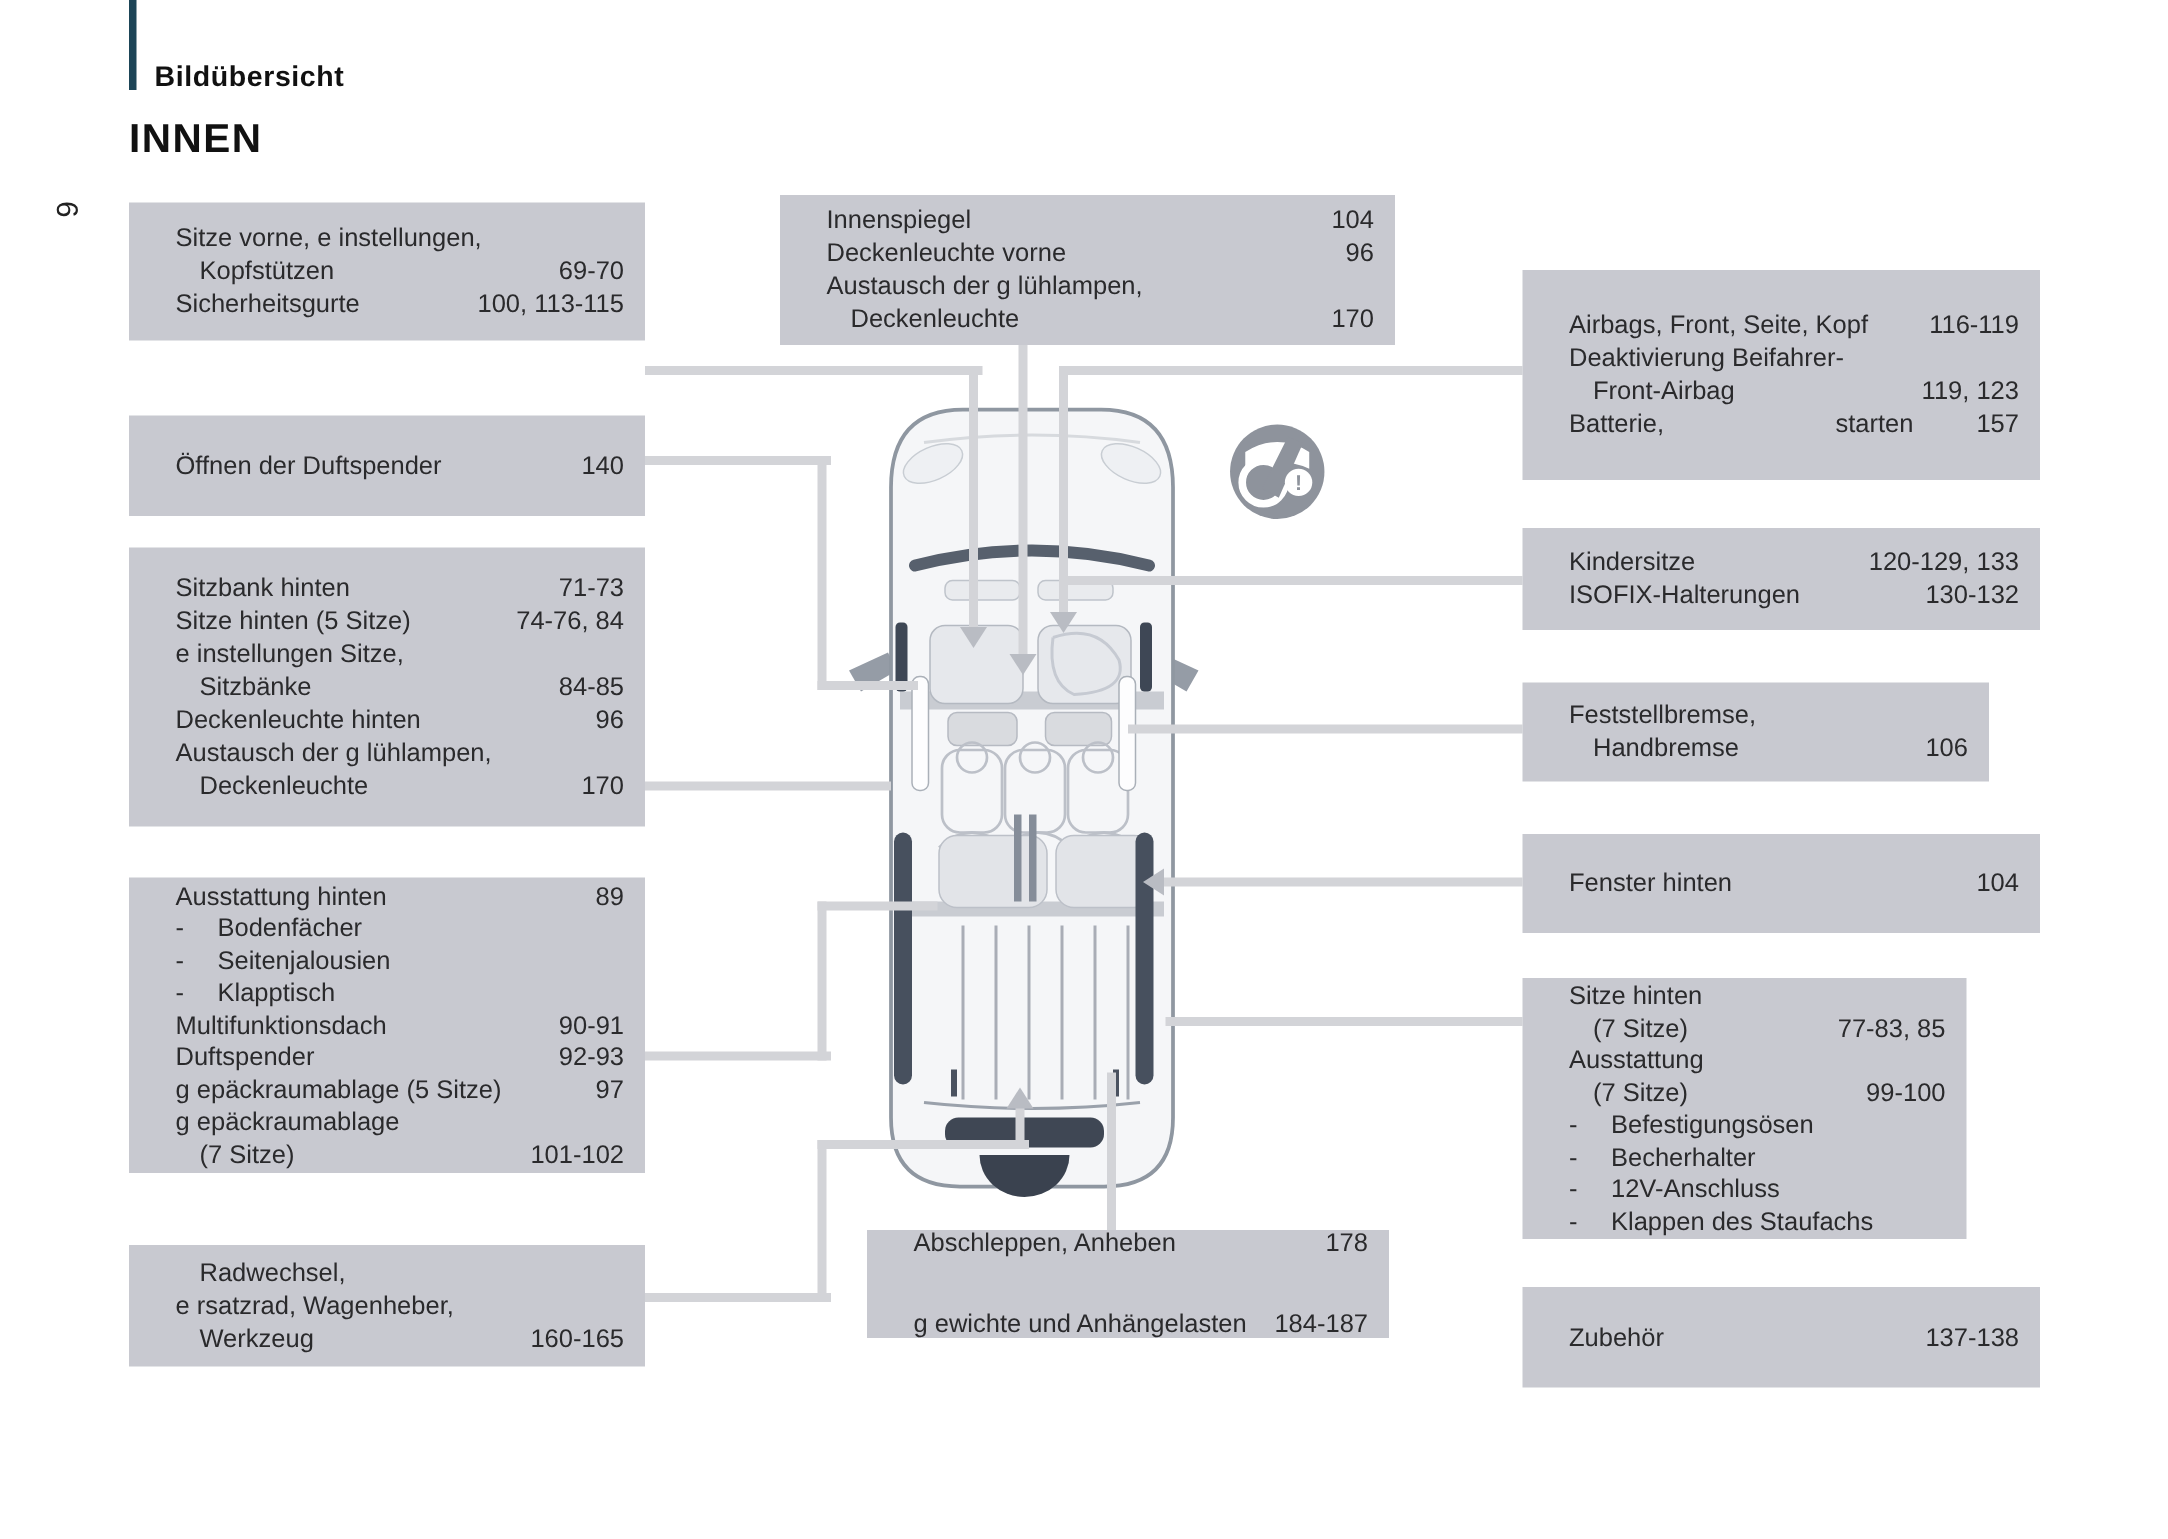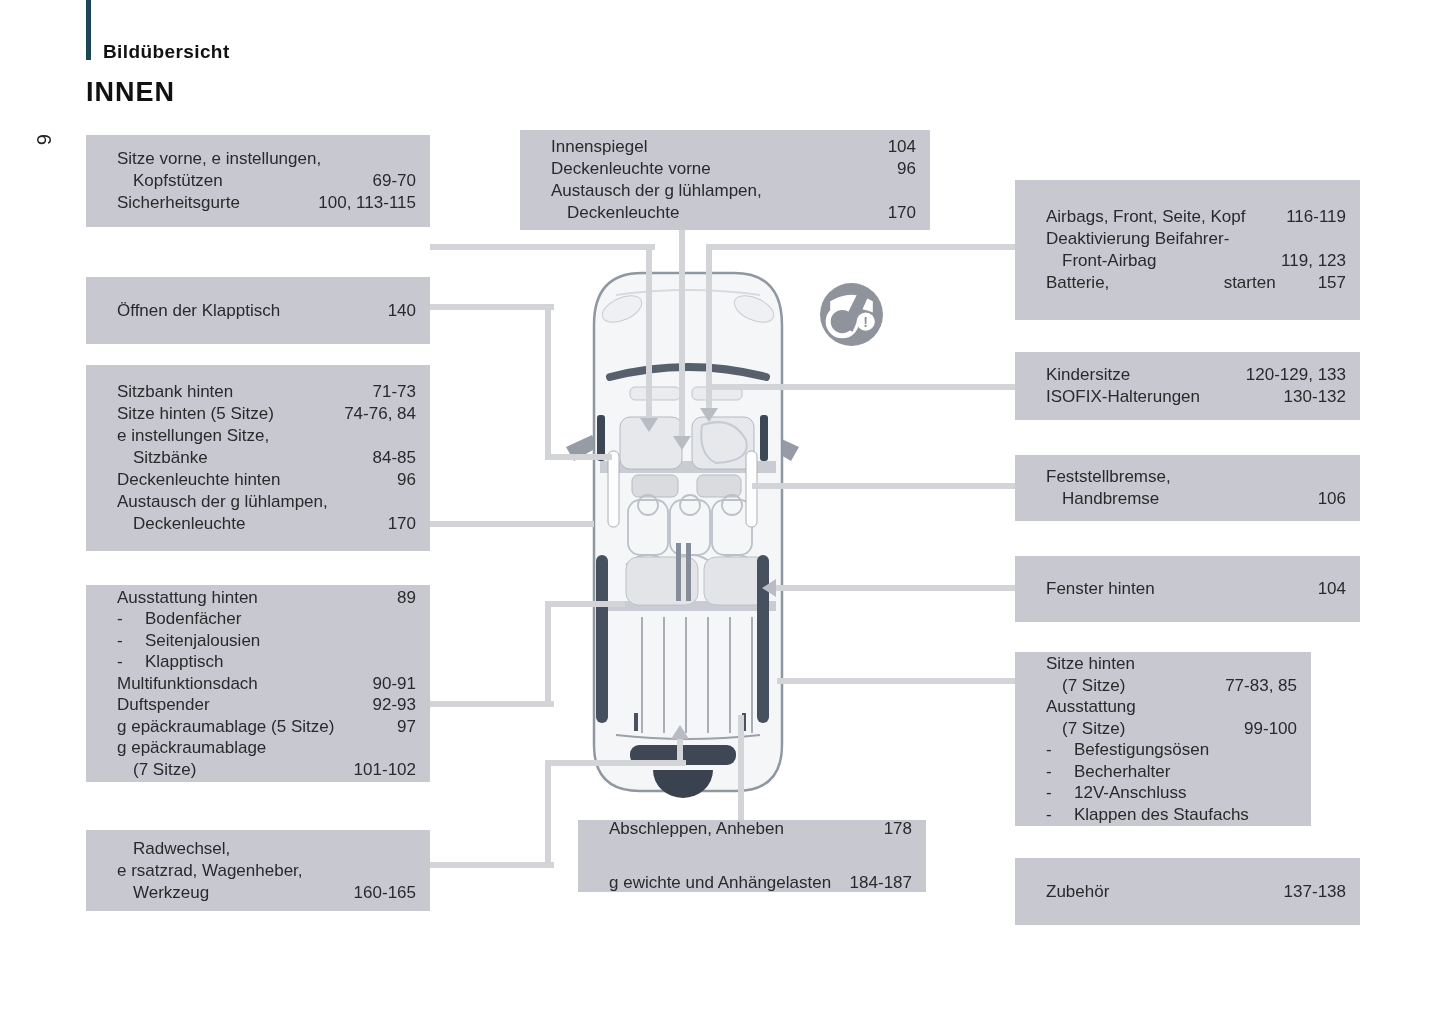--- a/index.html
+++ b/index.html
@@ -24,21 +24,21 @@
   
   .b-sitze-vorne{left:86px;top:135px;width:344px;height:92px;}
   .b-motorhaube{left:86px;top:277px;width:344px;height:67px;}
   .b-sitzbank{left:86px;top:365px;width:344px;height:186px;}
   .b-ausstattung{left:86px;top:585px;width:344px;height:197px;line-height:21.5px;}
   .b-ersatzrad{left:86px;top:830px;width:344px;height:81px;}
   .b-innenspiegel{left:520px;top:130px;width:410px;height:100px;}
   .b-abschleppen{left:578px;top:820px;width:348px;height:72px;gap:32px;}
   .b-airbags{left:1015px;top:180px;width:345px;height:140px;}
   .b-kindersitze{left:1015px;top:352px;width:345px;height:68px;}
-  .b-feststellbremse{left:1015px;top:455px;width:345px;height:66px;}
+  .b-feststellbremse{left:1015px;top:455px;width:311px;height:66px;}
   .b-fenster{left:1015px;top:556px;width:345px;height:66px;text-align:right;}
   .b-sitze7{left:1015px;top:652px;width:296px;height:174px;line-height:21.5px;}
   .b-zubehoer{left:1015px;top:858px;width:345px;height:67px;}
   
   .h,.v{position:absolute;background:var(--line);}
   .h{height:6px;} .v{width:6px;}
   .arr{position:absolute;width:0;height:0;}
   .arr.down{border-left:9px solid transparent;border-right:9px solid transparent;border-top:14px solid var(--arrow);}
   .arr.up{border-left:9px solid transparent;border-right:9px solid transparent;border-bottom:14px solid var(--arrow);}
   .arr.left{border-top:9px solid transparent;border-bottom:9px solid transparent;border-right:14px solid var(--arrow);}
@@ -165,21 +165,21 @@
         <span class="lbl">Kopfstützen</span>
         <span class="num">69-70</span>
       </div>
       <div class="row">
         <span class="lbl">Sicherheitsgurte</span>
         <span class="num">100, 113-115</span>
       </div>
     </div>
   <div class="gbox b-motorhaube">
       <div class="row">
-        <span class="lbl">Öffnen der Klapptisch</span>
+        <span class="lbl">Öffnen der Duftspender</span>
         <span class="num">140</span>
       </div>
     </div>
   <div class="gbox b-sitzbank">
       <div class="row">
         <span class="lbl">Sitzbank hinten</span>
         <span class="num">71-73</span>
       </div>
       <div class="row">
         <span class="lbl">Sitze hinten (5 Sitze)</span>

